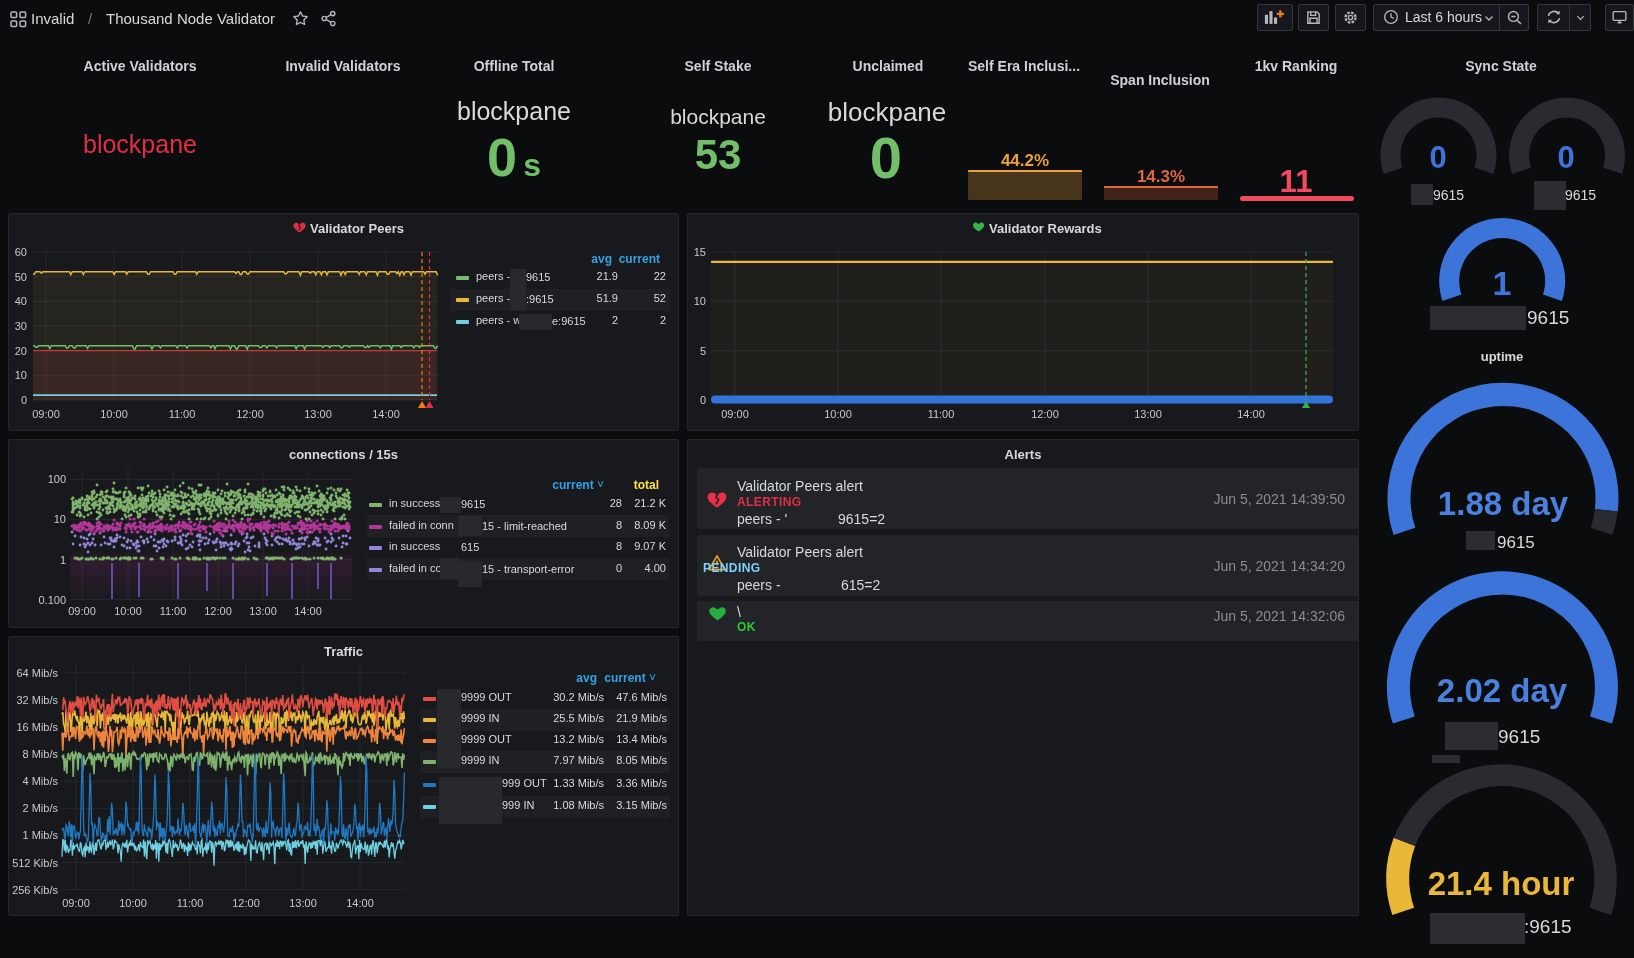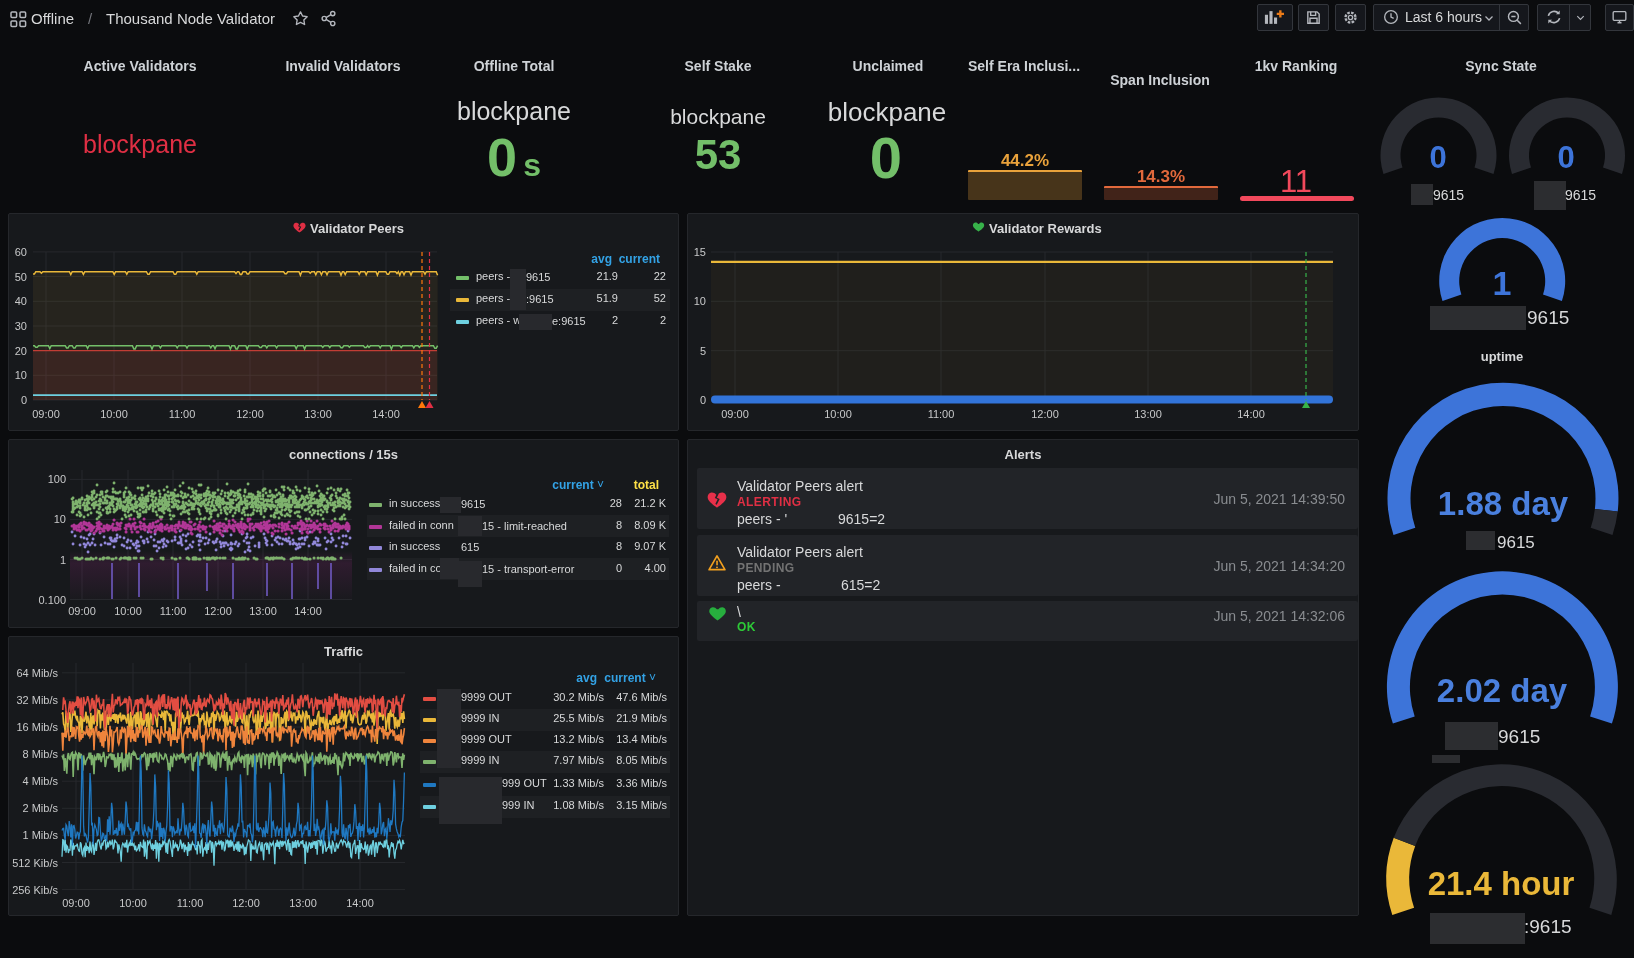--- a/index.html
+++ b/index.html
@@ -12,21 +12,21 @@
 .censor2{position:absolute;background:#2c2d30}
 </style></head><body>
 <svg class="abs" style="left:10px;top:11px" width="17" height="17" viewBox="0 0 17 17">
 <g fill="none" stroke="#b4b7bd" stroke-width="1.5">
 <rect x="1" y="1" width="5.6" height="5.6" rx="1"></rect>
       <rect x="10" y="1" width="5.6" height="5.6" rx="1"></rect>
 <rect x="1" y="10" width="5.6" height="5.6" rx="1"></rect>
       <rect x="10" y="10" width="5.6" height="5.6" rx="1"></rect>
     </g>
   </svg>
-<div class="abs" style="left:31px;top:10px;font-size:15px;color:#d8d9da">Offline</div>
+<div class="abs" style="left:31px;top:10px;font-size:15px;color:#d8d9da">Invalid</div>
 <div class="abs" style="left:88px;top:10px;font-size:15px;color:#74767c">/</div>
 <div class="abs" style="left:106px;top:10px;font-size:15px;color:#d8d9da">Thousand Node Validator</div>
 <svg class="abs" style="left:292px;top:10px" width="17" height="17" viewBox="0 0 24 24">
     <path fill="none" stroke="#b4b7bd" stroke-width="1.9" stroke-linejoin="round" d="M12 2.6l2.9 5.9 6.5.9-4.7 4.6 1.1 6.5L12 17.4l-5.8 3.1 1.1-6.5L2.6 9.4l6.5-.9z"></path>
   </svg>
 <svg class="abs" style="left:320px;top:10px" width="17" height="17" viewBox="0 0 24 24">
     <g fill="none" stroke="#b4b7bd" stroke-width="2">
       <circle cx="18" cy="5" r="3"></circle>
       <circle cx="6" cy="12" r="3"></circle>
       <circle cx="18" cy="19" r="3"></circle>
@@ -110,21 +110,21 @@
 <div class="ctr" style="left:514px;top:111px;font-size:25px;font-weight:500;color:#d8d9da">blockpane</div>
 <div class="ctr" style="left:514px;top:157px;font-size:54px;font-weight:600;color:#73bf69">0<span style="font-size:32px"> s</span></div>
 <div class="ctr" style="left:718px;top:117px;font-size:21px;font-weight:500;color:#d8d9da">blockpane</div>
 <div class="ctr" style="left:718px;top:155px;font-size:42px;font-weight:600;color:#73bf69">53</div>
 <div class="ctr" style="left:887px;top:112px;font-size:26px;font-weight:500;color:#d8d9da">blockpane</div>
 <div class="ctr" style="left:886px;top:157px;font-size:58px;font-weight:600;color:#73bf69">0</div>
 <div class="ctr" style="left:1025px;top:161px;font-size:17px;font-weight:600;color:#e9a23b">44.2%</div>
 <div class="abs" style="left:968px;top:170px;width:114px;height:30px;background:rgba(233,162,59,.27);border-top:2px solid #e9a23b;border-radius:1px"></div>
 <div class="ctr" style="left:1161px;top:177px;font-size:17px;font-weight:600;color:#e2693c">14.3%</div>
 <div class="abs" style="left:1104px;top:186px;width:114px;height:14px;background:rgba(226,105,60,.25);border-top:2px solid #e2693c;border-radius:1px"></div>
-<div class="ctr" style="left:1296px;top:182px;font-size:31px;font-weight:400;color:#f2495c">11</div>
+<div class="ctr" style="left:1296px;top:182px;font-size:31px;font-weight:700;color:#f2495c">11</div>
 <div class="abs" style="left:1240px;top:196px;width:114px;height:5px;background:#f2495c;border-radius:2.5px"></div>
 <svg class="abs" style="left:1360px;top:80px" width="274" height="878" viewBox="0 0 274 878">
 <path d="M23.5 93.9A58 58 0 1 1 133.5 93.9L114.5 87.6A38 38 0 1 0 42.5 87.6Z" fill="#292b31"></path>
 <path d="M152.0 93.9A58 58 0 1 1 262.0 93.9L243.0 87.6A38 38 0 1 0 171.0 87.6Z" fill="#292b31"></path>
 <path d="M82.5 221.0A63 63 0 1 1 201.9 221.0L183.0 214.6A43 43 0 1 0 101.4 214.6Z" fill="#3d74d9"></path>
 <path d="M33.5 455.0A115.5 115.5 0 1 1 257.7 431.6L234.9 429.0A92.5 92.5 0 1 0 55.3 447.8Z" fill="#3d74d9"></path>
     <path d="M257.7 431.6A115.5 115.5 0 0 1 252.5 455.0L230.7 447.8A92.5 92.5 0 0 0 234.9 429.0Z" fill="#292b31"></path>
 <path d="M32.9 643.6A115.5 115.5 0 1 1 251.9 643.6L230.1 636.4A92.5 92.5 0 1 0 54.7 636.4Z" fill="#3d74d9"></path>
 <path d="M32.3 835.0A115.5 115.5 0 0 1 33.7 757.8L55.2 765.9A92.5 92.5 0 0 0 54.1 827.8Z" fill="#eab839"></path>
     <path d="M33.7 757.8A115.5 115.5 0 0 1 251.3 835.0L229.5 827.8A92.5 92.5 0 0 0 55.2 765.9Z" fill="#292b31"></path>
@@ -405,18 +405,18 @@
   </svg>
 <svg style="position:absolute;left:708px;top:605px" width="19" height="19" viewBox="0 0 24 24">
     <path fill="#27ae3e" d="M12 21s-8.5-5.3-10.7-10C-0.2 7.6 1.6 3.5 5.4 3.1c2.2-.2 4.3.9 5.6 2.7h2c1.3-1.8 3.4-2.9 5.6-2.7 3.8.4 5.6 4.5 4.1 7.9C20.5 15.7 12 21 12 21z" transform="scale(.93) translate(1,0)"></path>
   </svg>
 <div class="abs" style="left:737px;top:478px;font-size:14px;font-weight:500;color:#d8d9da">Validator Peers alert</div>
 <div class="abs" style="left:737px;top:495px;font-size:12px;font-weight:700;letter-spacing:.4px;color:#e02f44">ALERTING</div>
 <div class="abs" style="left:737px;top:511px;font-size:14px;color:#d8d9da">peers - '</div>
 <div class="abs" style="left:838px;top:511px;font-size:14px;color:#d8d9da">9615=2</div>
 <div class="abs ra" style="left:1145px;top:491px;width:200px;font-size:14px;color:#898c90">Jun 5, 2021 14:39:50</div>
 <div class="abs" style="left:737px;top:544px;font-size:14px;font-weight:500;color:#d8d9da">Validator Peers alert</div>
-<div class="abs" style="left:737px;top:561px;font-size:12px;font-weight:700;letter-spacing:.4px;color:#737373">PENDING</div>
+<div class="abs" style="left:703px;top:561px;font-size:12px;font-weight:700;letter-spacing:.4px;color:#7dd3fc">PENDING</div>
 <div class="abs" style="left:737px;top:577px;font-size:14px;color:#d8d9da">peers -</div>
 <div class="abs" style="left:841px;top:577px;font-size:14px;color:#d8d9da">615=2</div>
 <div class="abs ra" style="left:1145px;top:558px;width:200px;font-size:14px;color:#898c90">Jun 5, 2021 14:34:20</div>
 <div class="abs" style="left:737px;top:604px;font-size:14px;font-weight:500;color:#d8d9da">\</div>
 <div class="abs" style="left:737px;top:620px;font-size:12px;font-weight:700;letter-spacing:.4px;color:#2dc937">OK</div>
 <div class="abs ra" style="left:1145px;top:608px;width:200px;font-size:14px;color:#898c90">Jun 5, 2021 14:32:06</div>
 </body></html>

